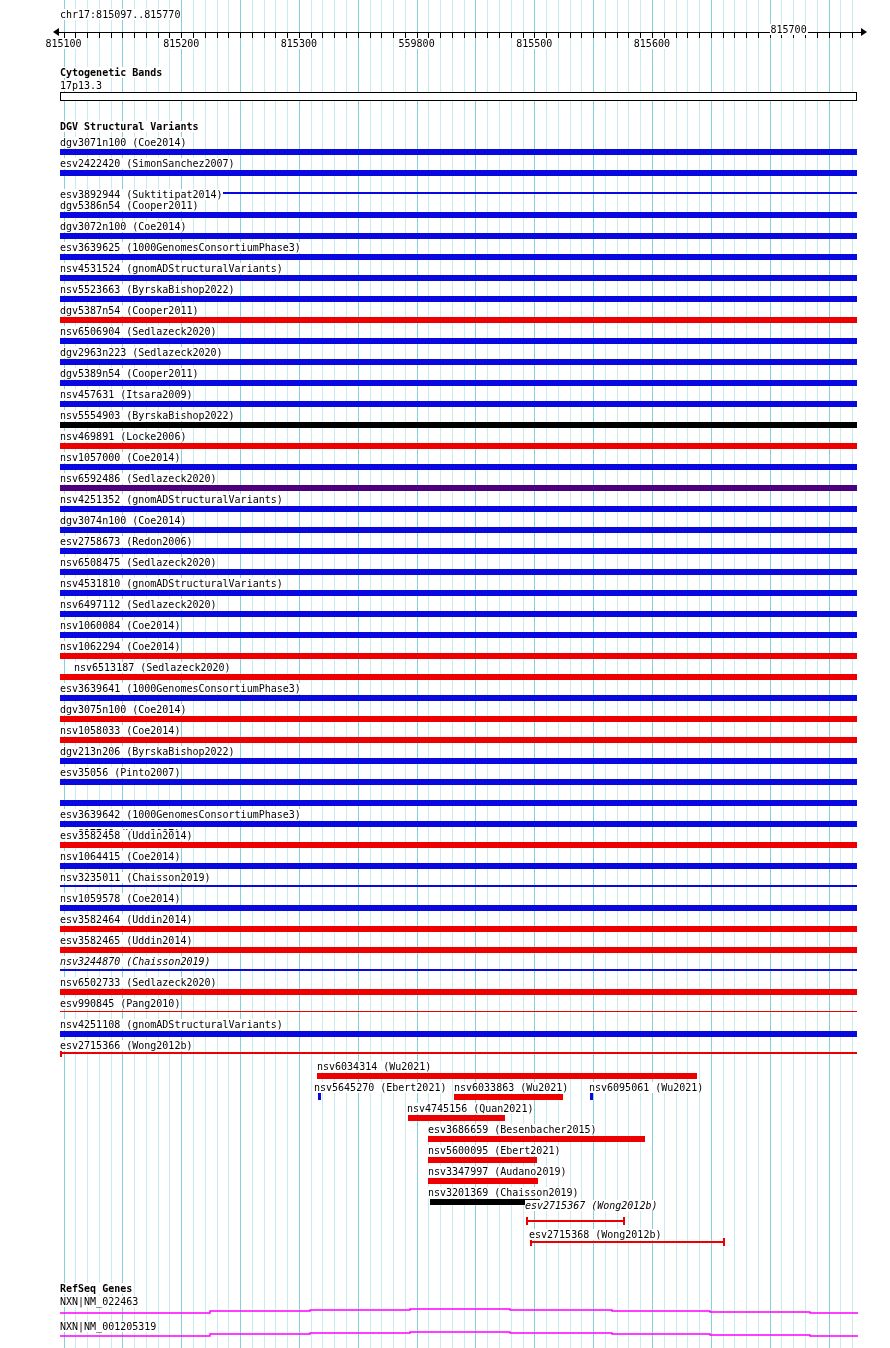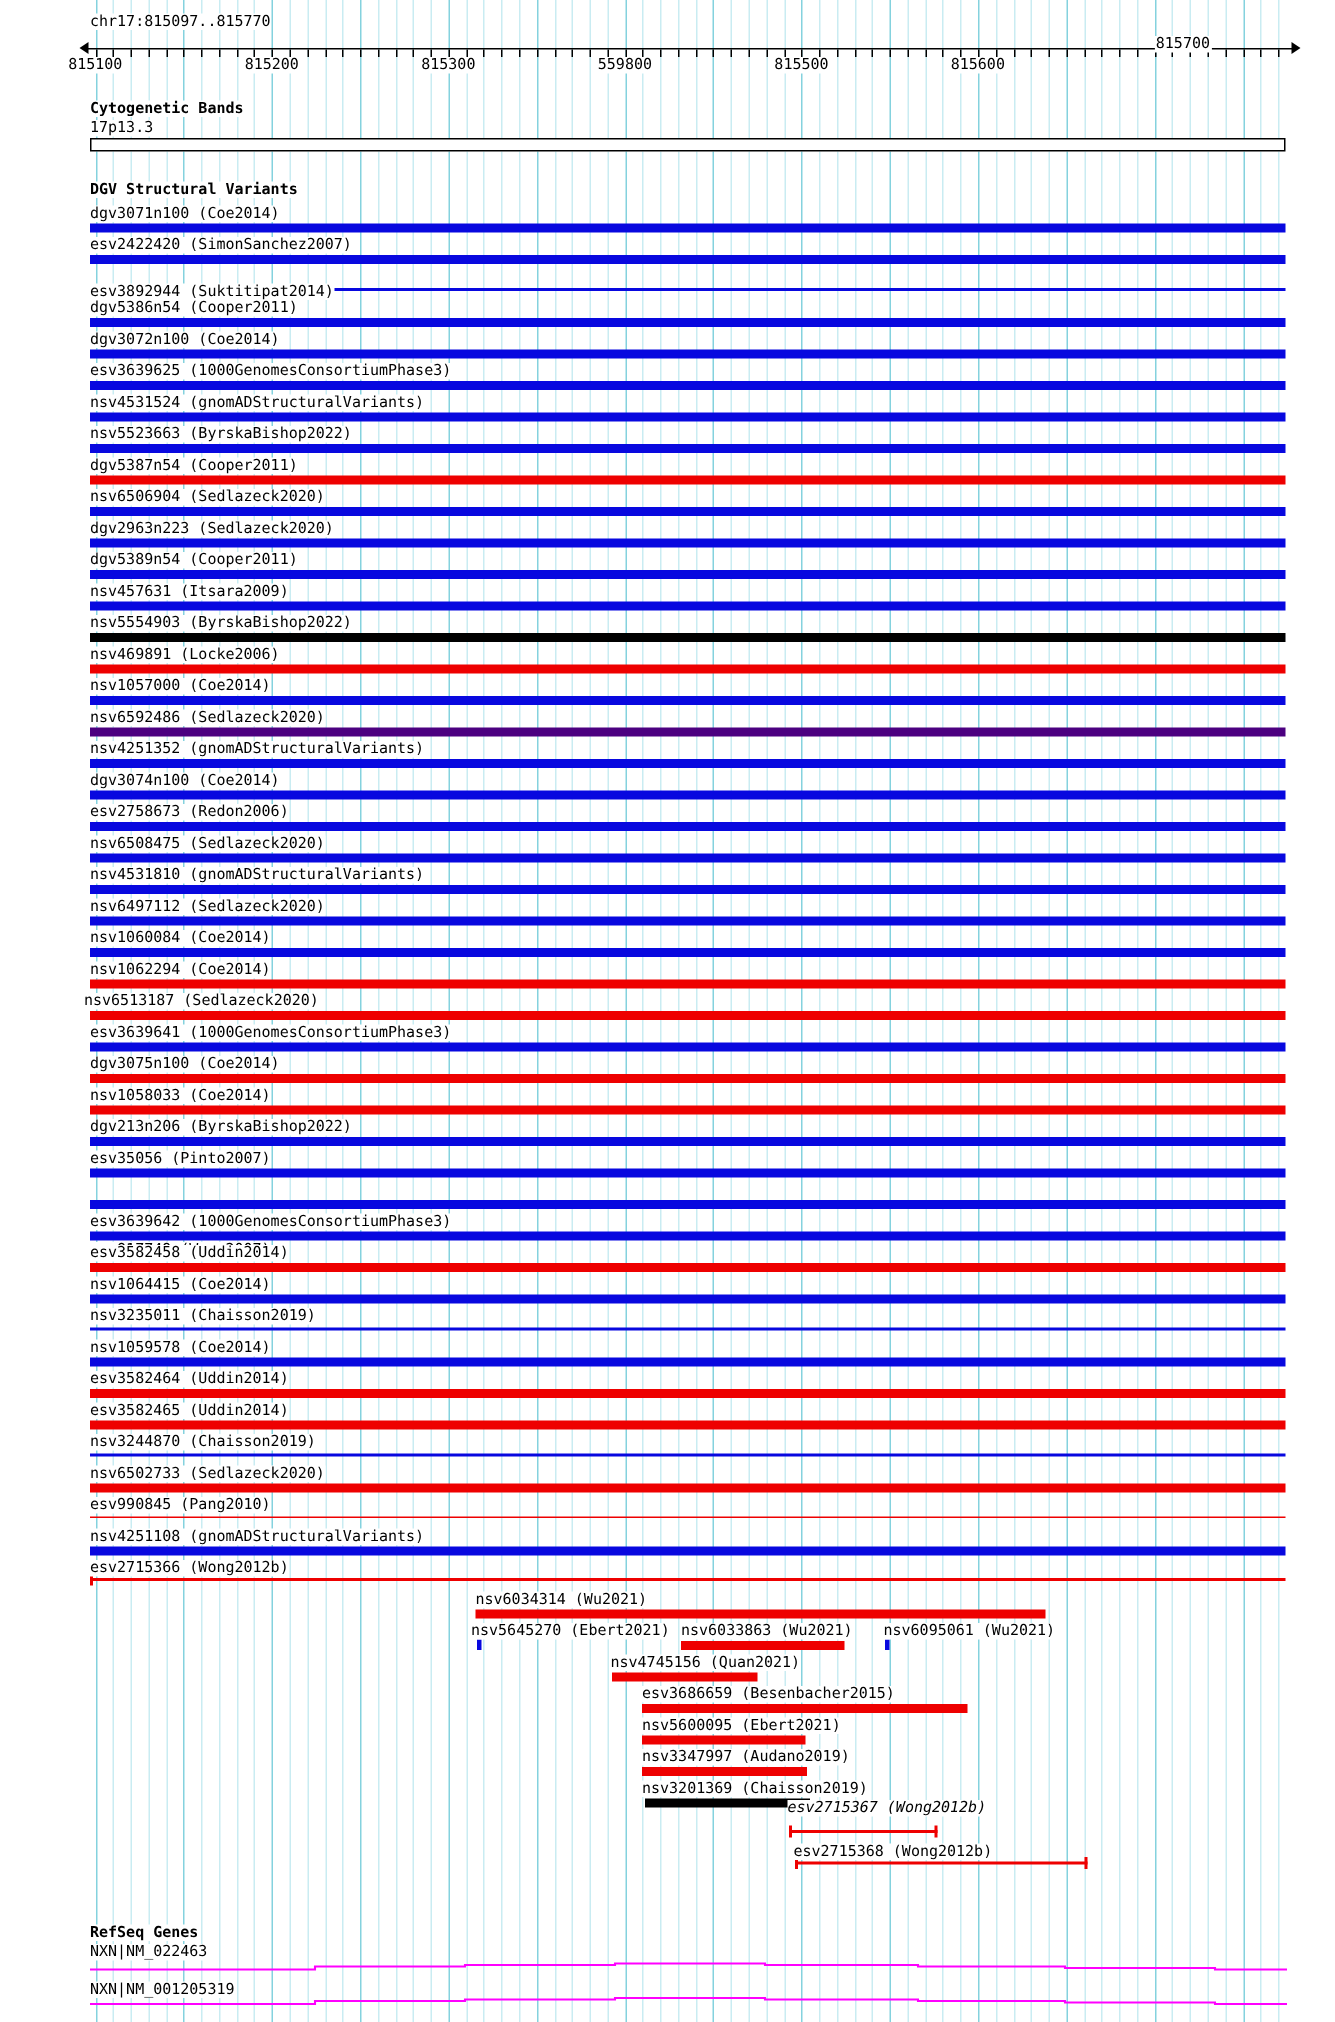--- a/index.html
+++ b/index.html
@@ -229,21 +229,21 @@
       <span class="row-label" style="left: 60px; top: 557px;">nsv6508475 (Sedlazeck2020)</span>
       <div class="bar" style="left: 60px; top: 569px; width: 797px; height: 6px; background: rgb(8, 8, 223);"></div>
       <span class="row-label" style="left: 60px; top: 578px;">nsv4531810 (gnomADStructuralVariants)</span>
       <div class="bar" style="left: 60px; top: 590px; width: 797px; height: 6px; background: rgb(8, 8, 223);"></div>
       <span class="row-label" style="left: 60px; top: 599px;">nsv6497112 (Sedlazeck2020)</span>
       <div class="bar" style="left: 60px; top: 611px; width: 797px; height: 6px; background: rgb(8, 8, 223);"></div>
       <span class="row-label" style="left: 60px; top: 620px;">nsv1060084 (Coe2014)</span>
       <div class="bar" style="left: 60px; top: 632px; width: 797px; height: 6px; background: rgb(8, 8, 223);"></div>
       <span class="row-label" style="left: 60px; top: 641px;">nsv1062294 (Coe2014)</span>
       <div class="bar" style="left: 60px; top: 653px; width: 797px; height: 6px; background: rgb(238, 0, 0);"></div>
-      <span class="row-label" style="left: 56px; top: 662px;">nsv6513187 (Sedlazeck2020)</span>
+      <span class="row-label" style="left: 74px; top: 662px;">nsv6513187 (Sedlazeck2020)</span>
       <div class="bar" style="left: 60px; top: 674px; width: 797px; height: 6px; background: rgb(238, 0, 0);"></div>
       <span class="row-label" style="left: 60px; top: 683px;">esv3639641 (1000GenomesConsortiumPhase3)</span>
       <div class="bar" style="left: 60px; top: 695px; width: 797px; height: 6px; background: rgb(8, 8, 223);"></div>
       <span class="row-label" style="left: 60px; top: 704px;">dgv3075n100 (Coe2014)</span>
       <div class="bar" style="left: 60px; top: 716px; width: 797px; height: 6px; background: rgb(238, 0, 0);"></div>
       <span class="row-label" style="left: 60px; top: 725px;">nsv1058033 (Coe2014)</span>
       <div class="bar" style="left: 60px; top: 737px; width: 797px; height: 6px; background: rgb(238, 0, 0);"></div>
       <span class="row-label" style="left: 60px; top: 746px;">dgv213n206 (ByrskaBishop2022)</span>
       <div class="bar" style="left: 60px; top: 758px; width: 797px; height: 6px; background: rgb(8, 8, 223);"></div>
       <span class="row-label" style="left: 60px; top: 767px;">esv35056 (Pinto2007)</span>
@@ -257,21 +257,21 @@
       <span class="row-label" style="left: 60px; top: 851px;">nsv1064415 (Coe2014)</span>
       <div class="bar" style="left: 60px; top: 863px; width: 797px; height: 6px; background: rgb(8, 8, 223);"></div>
       <span class="row-label" style="left: 60px; top: 872px;">nsv3235011 (Chaisson2019)</span>
       <div class="bar" style="left: 60px; top: 885px; width: 797px; height: 2px; background: rgb(8, 8, 223);"></div>
       <span class="row-label" style="left: 60px; top: 893px;">nsv1059578 (Coe2014)</span>
       <div class="bar" style="left: 60px; top: 905px; width: 797px; height: 6px; background: rgb(8, 8, 223);"></div>
       <span class="row-label" style="left: 60px; top: 914px;">esv3582464 (Uddin2014)</span>
       <div class="bar" style="left: 60px; top: 926px; width: 797px; height: 6px; background: rgb(238, 0, 0);"></div>
       <span class="row-label" style="left: 60px; top: 935px;">esv3582465 (Uddin2014)</span>
       <div class="bar" style="left: 60px; top: 947px; width: 797px; height: 6px; background: rgb(238, 0, 0);"></div>
-      <span class="row-label" style="left: 60px; top: 956px;">nsv3244870 (Chaisson2019)</span>
+      <span class="row-label" style="left: 60px; top: 956px; font-style: italic;">nsv3244870 (Chaisson2019)</span>
       <div class="bar" style="left: 60px; top: 969px; width: 797px; height: 2px; background: rgb(8, 8, 223);"></div>
       <span class="row-label" style="left: 60px; top: 977px;">nsv6502733 (Sedlazeck2020)</span>
       <div class="bar" style="left: 60px; top: 989px; width: 797px; height: 6px; background: rgb(238, 0, 0);"></div>
       <span class="row-label" style="left: 60px; top: 998px;">esv990845 (Pang2010)</span>
       <div class="bar" style="left: 60px; top: 1011px; width: 797px; height: 1px; background: rgb(238, 0, 0);"></div>
       <span class="row-label" style="left: 60px; top: 1019px;">nsv4251108 (gnomADStructuralVariants)</span>
       <div class="bar" style="left: 60px; top: 1031px; width: 797px; height: 6px; background: rgb(8, 8, 223);"></div>
       <span class="row-label" style="left: 60px; top: 1040px;">esv2715366 (Wong2012b)</span>
       <div class="bar" style="left: 60px; top: 1049px; width: 797px; height: 8px;">
         <div class="range-line" style="background: rgb(238, 0, 0);"></div>

